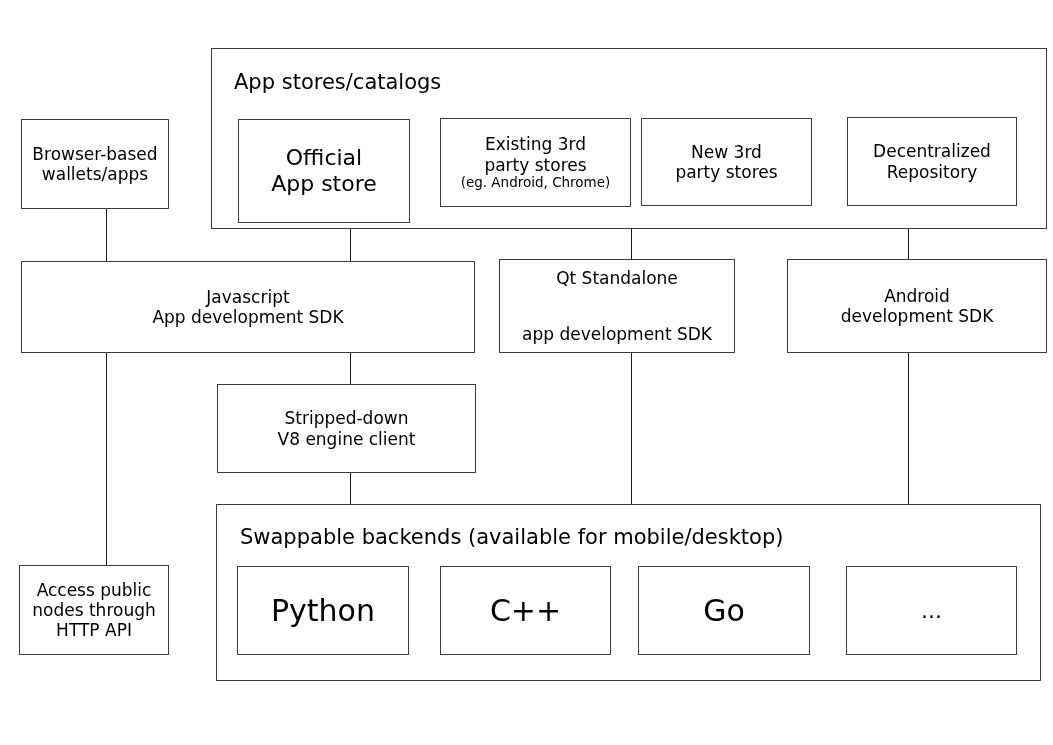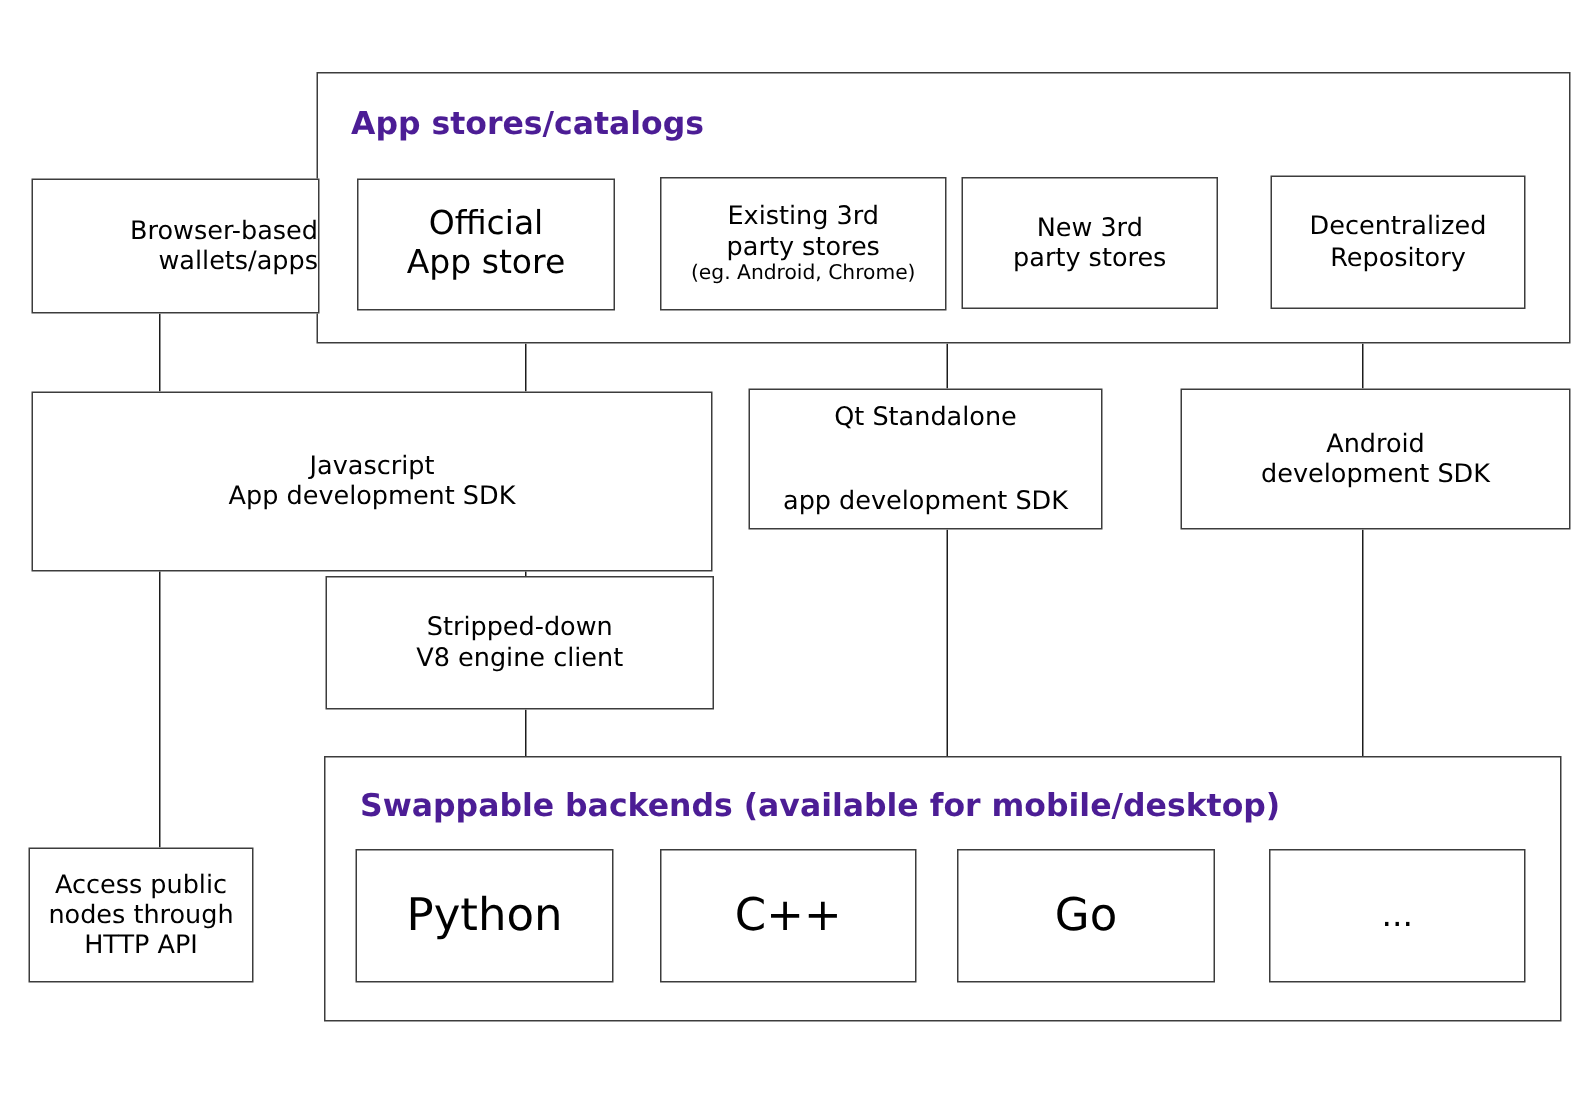--- a/index.html
+++ b/index.html
@@ -34,23 +34,22 @@
   .group {
     position: absolute;
     box-sizing: border-box;
     border: 1px solid #3c3c3c;
     background: #ffffff;
   }
   .group-title {
     position: absolute;
     white-space: nowrap;
     font-size: 21px;
-    color: #4c1d95;
+    color: #000000;
     line-height: 1.1;
-    font-weight: bold;
   }
   .line {
     position: absolute;
     background: #1c1c1c;
     width: 1px;
   }
   .t-lg   { font-size: 22px; }
   .t-md   { font-size: 17px; }
   .t-xs   { font-size: 13.5px; }
   .t-xl   { font-size: 30px; }
@@ -68,47 +67,47 @@
   <div class="line" style="left:350px; top:353px; height:31px;"></div>
   <div class="line" style="left:106px; top:353px; height:212px;"></div>
   <div class="line" style="left:350px; top:473px; height:31px;"></div>
   <div class="line" style="left:631px; top:353px; height:151px;"></div>
   <div class="line" style="left:908px; top:353px; height:151px;"></div>
 
   <div class="group" style="left:211px; top:48px; width:836px; height:181px;">
     <div class="group-title" style="left:22px; top:22px;">App stores/catalogs</div>
   </div>
 
-  <div class="box" style="left:238px; top:119px; width:172px; height:88px;">
+  <div class="box" style="left:238px; top:119px; width:172px; height:104px;">
     <span class="lbl-line t-lg">Official</span>
     <span class="lbl-line t-lg">App store</span>
   </div>
 
   <div class="box" style="left:440px; top:118px; width:191px; height:89px;">
     <span class="lbl-line t-md">Existing 3rd</span>
     <span class="lbl-line t-md">party stores</span>
     <span class="lbl-line t-xs">(eg. Android, Chrome)</span>
   </div>
 
   <div class="box" style="left:641px; top:118px; width:171px; height:88px;">
     <span class="lbl-line t-md">New 3rd</span>
     <span class="lbl-line t-md">party stores</span>
   </div>
 
   <div class="box" style="left:847px; top:117px; width:170px; height:89px;">
     <span class="lbl-line t-md">Decentralized</span>
     <span class="lbl-line t-md">Repository</span>
   </div>
 
-  <div class="box" style="left:21px; top:119px; width:192px; height:90px;align-items:flex-end;">
+  <div class="box" style="left:21px; top:119px; width:148px; height:90px;">
     <span class="lbl-line t-md">Browser-based</span>
     <span class="lbl-line t-md">wallets/apps</span>
   </div>
 
-  <div class="box" style="left:21px; top:261px; width:454px; height:120px;">
+  <div class="box" style="left:21px; top:261px; width:454px; height:92px;">
     <span class="lbl-line t-md">Javascript</span>
     <span class="lbl-line t-md">App development SDK</span>
   </div>
 
   <div class="box" style="left:499px; top:259px; width:236px; height:94px;gap:36px;">
     <span class="lbl-line t-md">Qt Standalone</span>
     <span class="lbl-line t-md">app development SDK</span>
   </div>
 
   <div class="box" style="left:787px; top:259px; width:260px; height:94px;">

